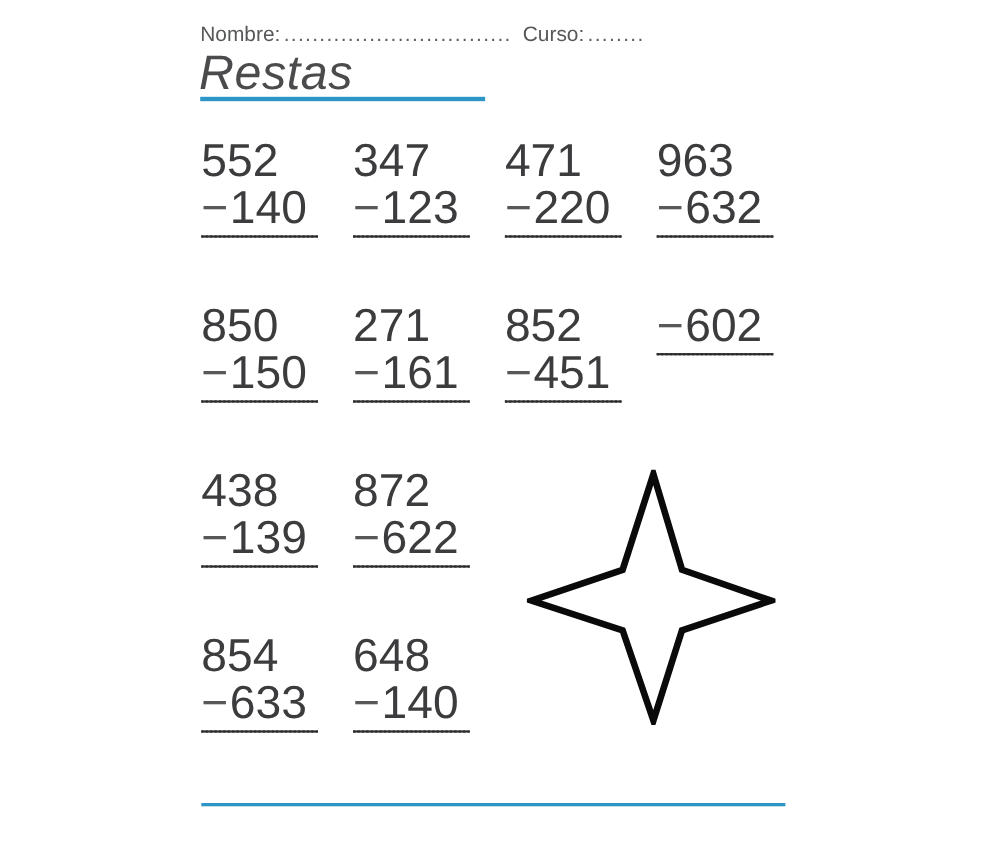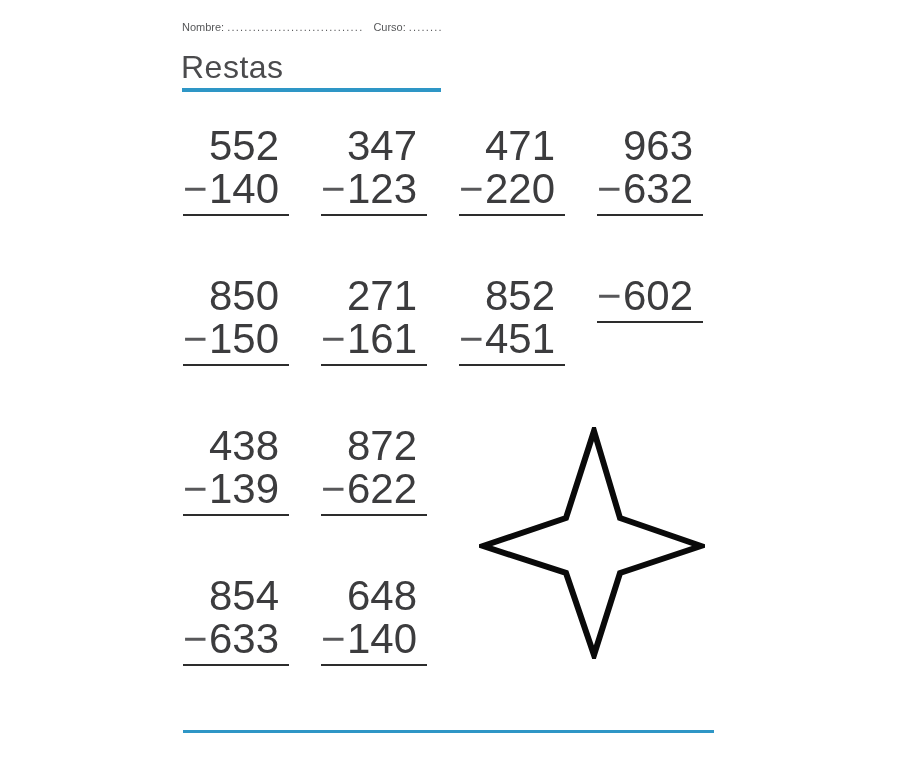--- a/index.html
+++ b/index.html
@@ -18,37 +18,38 @@
 
   
   .header-row {
     position: absolute;
     left: 182px;
     top: 21px;
     width: 540px;
     display: flex;
     align-items: baseline;
     gap: 10px;
-    font-size: 11px;
+    font-size: 19px;
     color: #57585a;
     white-space: nowrap;
   }
   .header-field { display: flex; align-items: baseline; gap: 3px; }
   .header-field .dots { letter-spacing: 1.2px; color: #5c5d5f; }
 
   
   .title {
     position: absolute;
     left: 181px;
     top: 48px;
-    font-size: 32px;
+    font-size: 44px;
     line-height: 38px;
     font-weight: 400;
     letter-spacing: 0.5px;
     color: #4b4b4d;
+    font-style: italic;
   }
   .title-underline {
     position: absolute;
     left: 182px;
     top: 88px;
     width: 259px;
     height: 4px;
     background: #2e96c6;
   }
 
@@ -64,21 +65,20 @@
     gap: 32px;
     margin-bottom: 58px;
   }
   .problem {
     width: 106px;
     font-size: 42px;
     line-height: 43px;
     color: #3c3c3e;
   }
   .minuend {
-    text-align: right;
     padding-right: 10px;
   }
   .sub-row {
     display: flex;
     justify-content: space-between;
     align-items: baseline;
   }
   .minus {
     color: #58585a;
   }

